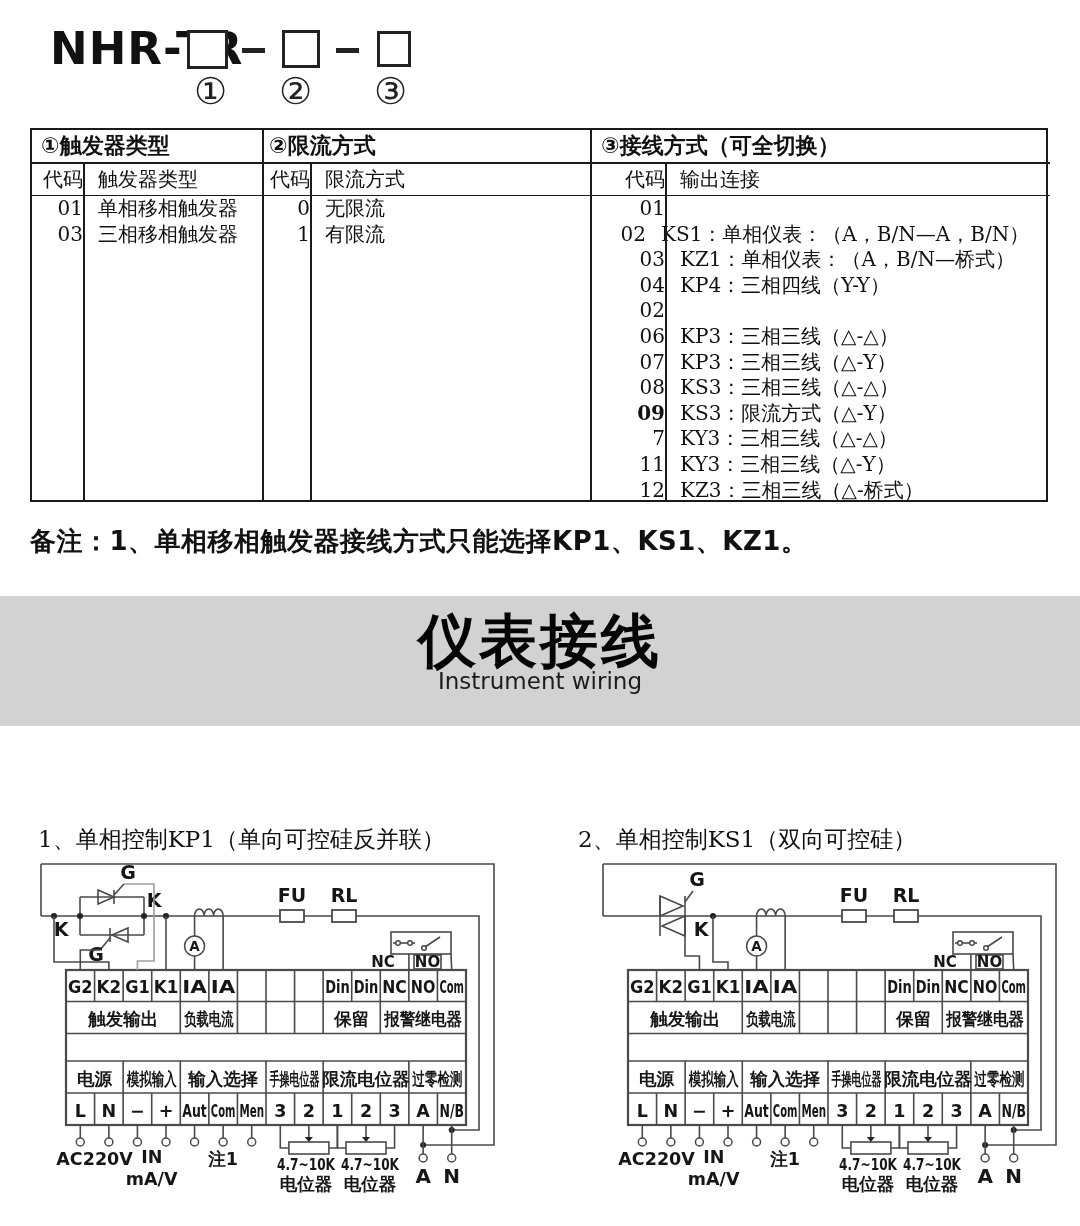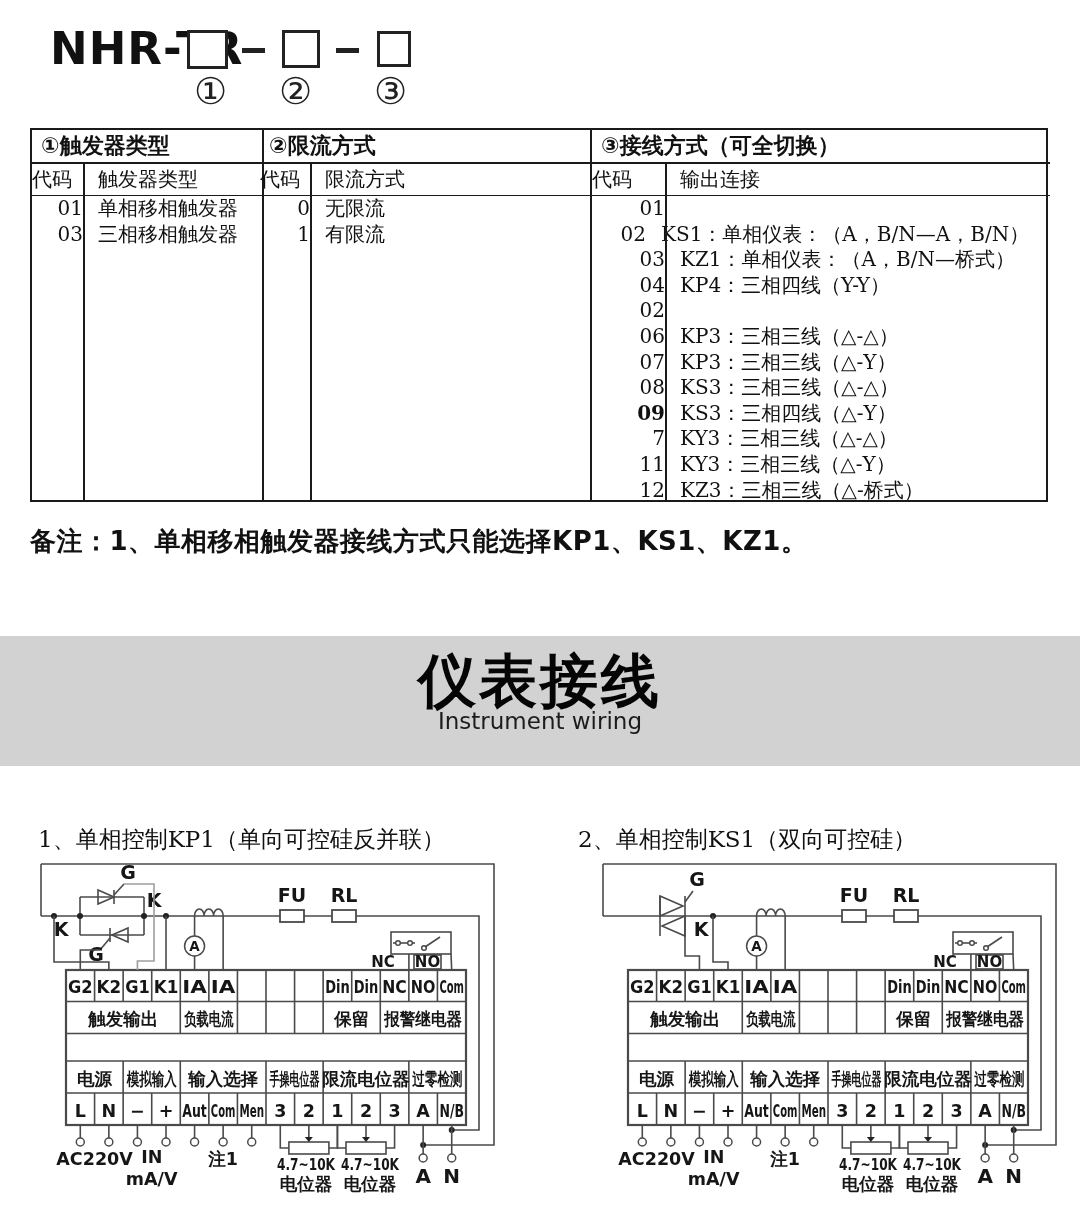--- a/index.html
+++ b/index.html
@@ -17,32 +17,32 @@
   .md1{left:242px}.md2{left:336px}
   .mcircle{position:absolute;font-size:37px;color:#222;top:70px;font-family:"DejaVu Sans",sans-serif}
   .mc1{left:194px}.mc2{left:279px}.mc3{left:374px}
 
   
   .sel-table{position:absolute;left:30px;top:128px;width:1018px;height:374px;border:2.5px solid #1a1a1a;background:#fff}
   .sec{position:absolute;top:0;height:100%;border-right:2.5px solid #1a1a1a}
   .sec.last{border-right:none}
   .sec-title{height:34px;line-height:31px;border-bottom:2.5px solid #1a1a1a;font-size:22px;font-weight:600;padding-left:9px;white-space:nowrap}
   .sec-sub{height:32px;line-height:30px;border-bottom:1.8px solid #1a1a1a;display:flex;font-family:"DejaVu Serif",serif;font-size:20px}
-  .sec-sub .c{text-align:left;flex:none}
+  .sec-sub .c{text-align:right;flex:none}
   .sec-sub .d{padding-left:15px;white-space:nowrap}
   .trow{height:25.6px;line-height:25.6px;display:flex;font-family:"DejaVu Serif",serif;font-size:20px}
   .trow .c{text-align:right;flex:none}
   .trow .d{padding-left:15px;white-space:nowrap}
   .vline{position:absolute;top:34px;bottom:0;width:1.6px;background:#1a1a1a}
 
   
   .note{position:absolute;left:30px;top:524px;font-size:26px;font-weight:bold;letter-spacing:.5px}
 
   
-  .banner{position:absolute;left:0;top:636px;width:1080px;height:130px;text-align:center}
+  .banner{position:absolute;left:0;top:596px;width:1080px;height:130px;text-align:center}
   .banner-title{font-size:58px;font-weight:900;letter-spacing:3px;padding-top:14px;line-height:62px;color:#050505}
   .banner-sub{font-size:23px;margin-top:-4px;color:#1c1c1c}
 
   
   .dt{position:absolute;top:824px;font-family:"DejaVu Serif",serif;font-size:23px;white-space:nowrap}
   .dt1{left:38px}.dt2{left:578px}
   .dwrap{position:absolute;top:858px;width:470px;height:356px}
   .d0{left:36px}.d1{left:598px}
 
   svg .w{stroke:#4a4a4a;stroke-width:1.6;fill:none}
@@ -133,21 +133,21 @@
         <div class="trow">
           <div class="c" style="width: 73px;">07</div>
           <div class="d">KP3：三相三线（△-Y）</div>
         </div>
         <div class="trow">
           <div class="c" style="width: 73px;">08</div>
           <div class="d">KS3：三相三线（△-△）</div>
         </div>
         <div class="trow">
           <div class="c" style="width: 73px; font-weight: bold;">09</div>
-          <div class="d">KS3：三相四线（△-Y）</div>
+          <div class="d">KS3：限流方式（△-Y）</div>
         </div>
         <div class="trow">
           <div class="c" style="width: 73px;">7</div>
           <div class="d">KY3：三相三线（△-△）</div>
         </div>
         <div class="trow">
           <div class="c" style="width: 73px;">11</div>
           <div class="d">KY3：三相三线（△-Y）</div>
         </div>
         <div class="trow">

